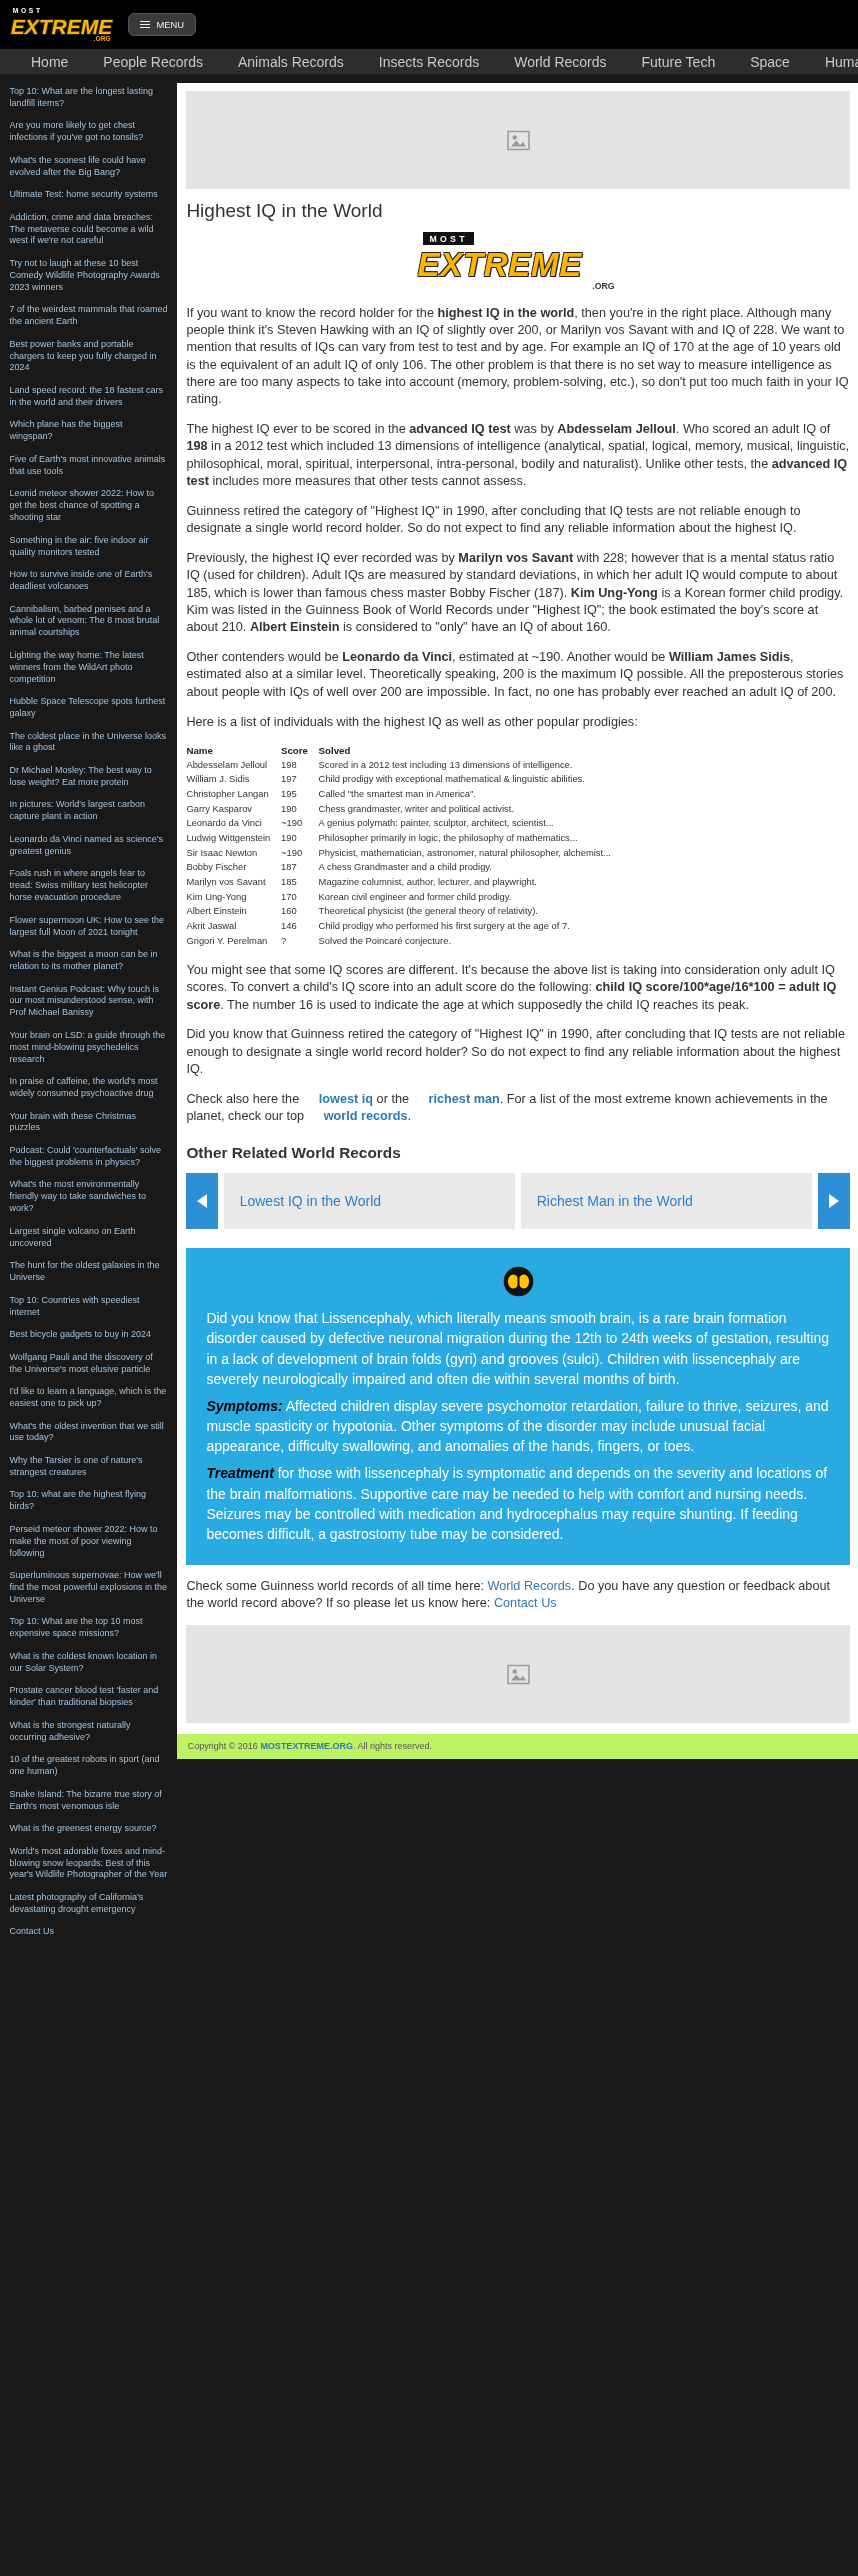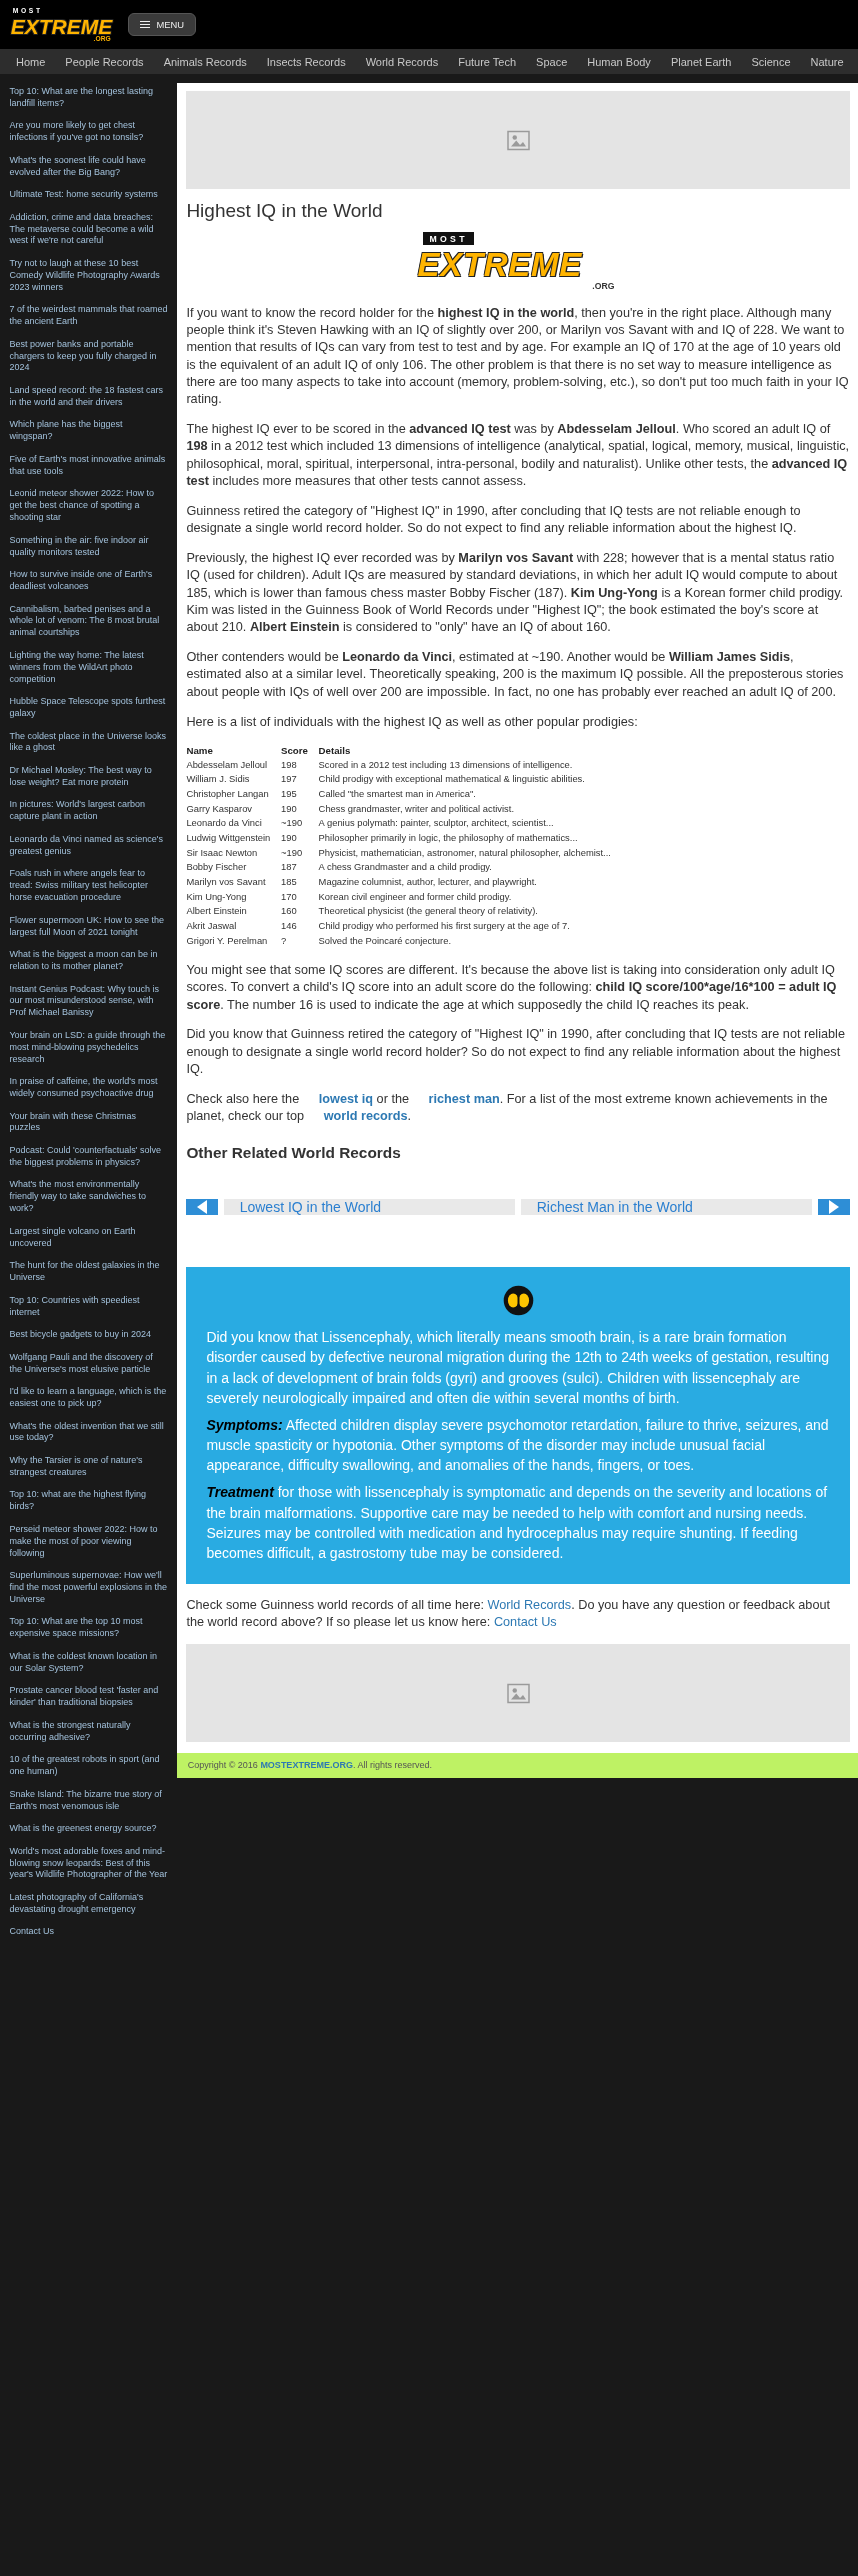--- a/index.html
+++ b/index.html
@@ -18,21 +18,21 @@
   .lg-extreme { position: absolute; left: 0; top: 10px; font-size: 21px; font-style: italic; font-weight: bold; color: #ffb400;
     text-shadow: 0.7px 0.7px 0 #222, -0.7px -0.7px 0 #222, 0.7px -0.7px 0 #222, -0.7px 0.7px 0 #222; }
   .lg-org { position: absolute; right: 0; bottom: 2.7px; color: #ffb400; font-size: 6.7px; font-weight: bold; }
   .menu-btn { background: #3a3a3a; color: #eee; border: 0.7px solid #555; border-radius: 6px; padding: 4.7px 10.7px;
     font-size: 9.4px; font-family: inherit; display: flex; align-items: center; gap: 6px; cursor: pointer; }
   .hamburger { display: flex; flex-direction: column; gap: 2px; }
   .hamburger i { display: block; width: 10.7px; height: 1.3px; background: #eee; }
 
   
   .mainnav { height: 25.4px; background: #2d2d2d; display: flex; align-items: center; padding: 0 16px; gap: 20px; }
-  .nav-item { color: #c9c9c9; font-size: 11px; text-decoration: none; white-space: nowrap; }
+  .nav-item { color: #c9c9c9; font-size: 14px; text-decoration: none; white-space: nowrap; margin-left: 15px; }
 
   
   .layout { display: flex; align-items: flex-start; padding-top: 8.7px; }
   .sidebar { width: 177px; flex: 0 0 177px; padding: 2.7px 9.4px 27px 9.4px; }
   .side-link { display: block; color: #a3c2dc; font-size: 9px; line-height: 1.32; text-decoration: none; margin-bottom: 10.7px; }
   .content { flex: 1 1 auto; background: #fff; padding: 8px 9.4px 0 9.4px; }
 
   
   .ad-box { background: #e4e4e4; height: 98px; display: flex; align-items: center; justify-content: center; margin-bottom: 10.7px; }
   h1 { font-size: 19px; font-weight: normal; color: #333; margin: 5.3px 0 10.7px; }
@@ -44,21 +44,21 @@
   .content p { font-size: 12.7px; line-height: 1.36; color: #333; margin: 0 0 12.7px; }
   .b { font-weight: bold; }
   .l, .bl { color: #2d79b3; text-decoration: none; }
   .bl { font-weight: bold; padding-left: 16px; }
 
   table.iq { border-collapse: collapse; margin: 0 0 13.4px; }
   table.iq th { text-align: left; font-size: 9.7px; color: #222; padding: 1.3px 10.7px 2px 0; }
   table.iq td { font-size: 9.4px; color: #333; padding: 0.7px 10.7px 1.3px 0; vertical-align: top; line-height: 1.35; }
 
   h2.related-h { font-size: 15.4px; color: #333; font-weight: bold; margin: 19px 0 10.7px; }
-  .related-row { display: flex; gap: 5.3px; height: 67px; margin-bottom: 27px; align-items: center; }
+  .related-row { display: flex; gap: 5.3px; height: 56px; margin-bottom: 19px; }
   .arrow-btn { width: 32px; flex: 0 0 32px; background: #2e8ed6; border: none; display: flex; align-items: center; justify-content: center; cursor: pointer; }
   .tri { width: 0; height: 0; border-top: 7.4px solid transparent; border-bottom: 7.4px solid transparent; display: block; }
   .tri-left { border-right: 10.7px solid #fff; }
   .tri-right { border-left: 10.7px solid #fff; }
   .related-panel { flex: 1 1 0; background: #e9e9e9; display: flex; align-items: center; padding: 0 16px;
     color: #2a7fd0; font-size: 14px; text-decoration: none; }
 
   .dyk-box { background: #29abe2; padding: 17.4px 20px 13.4px; margin: 0 0 13.4px; }
   .dyk-icon { text-align: center; margin-bottom: 9.4px; }
   .dyk-box p { color: #fff; font-size: 14px; line-height: 1.45; margin: 0 0 6.7px; }
@@ -179,21 +179,21 @@
     <p><span>Guinness retired the category of "Highest IQ" in 1990, after concluding that IQ tests are not reliable enough to designate a single world record holder. So do not expect to find any reliable information about the highest IQ.</span></p>
     <p><span>Previously, the highest IQ ever recorded was by </span><span class="b">Marilyn vos Savant</span><span> with 228; however that is a mental status ratio IQ (used for children). Adult IQs are measured by standard deviations, in which her adult IQ would compute to about 185, which is lower than famous chess master Bobby Fischer (187). </span><span class="b">Kim Ung-Yong</span><span> is a Korean former child prodigy. Kim was listed in the Guinness Book of World Records under "Highest IQ"; the book estimated the boy's score at about 210. </span><span class="b">Albert Einstein</span><span> is considered to "only" have an IQ of about 160.</span></p>
     <p><span>Other contenders would be </span><span class="b">Leonardo da Vinci</span><span>, estimated at ~190. Another would be </span><span class="b">William James Sidis</span><span>, estimated also at a similar level. Theoretically speaking, 200 is the maximum IQ possible. All the preposterous stories about people with IQs of well over 200 are impossible. In fact, no one has probably ever reached an adult IQ of 200.</span></p>
     <p><span>Here is a list of individuals with the highest IQ as well as other popular prodigies:</span></p>
 
     <table class="iq">
       <thead>
         <tr>
           <th>Name</th>
           <th>Score</th>
-          <th>Details</th>
+          <th>Solved</th>
         </tr>
       </thead>
       <tbody>
           <tr>
           <td>Abdesselam Jelloul</td>
           <td>198</td>
           <td>Scored in a 2012 test including 13 dimensions of intelligence.</td>
         </tr>
           <tr>
           <td>William J. Sidis</td>

